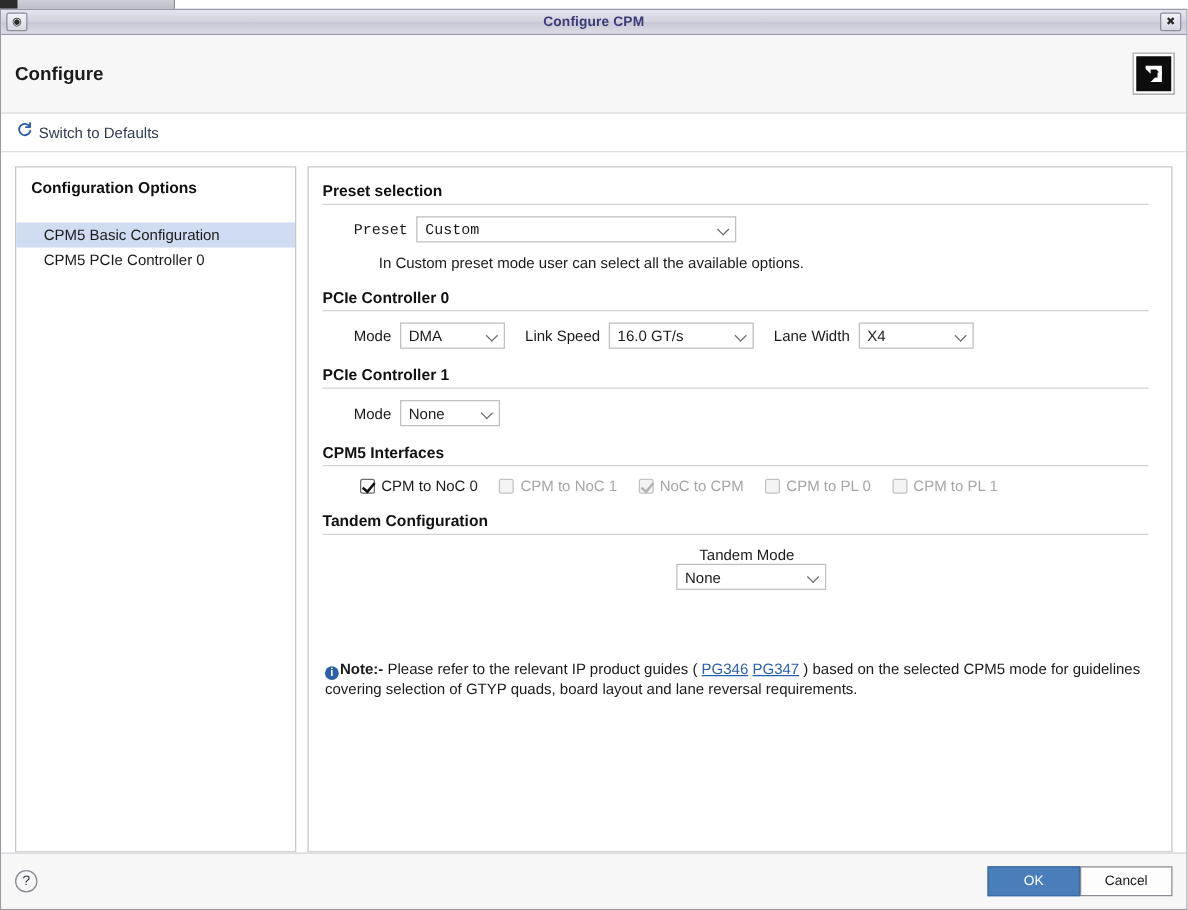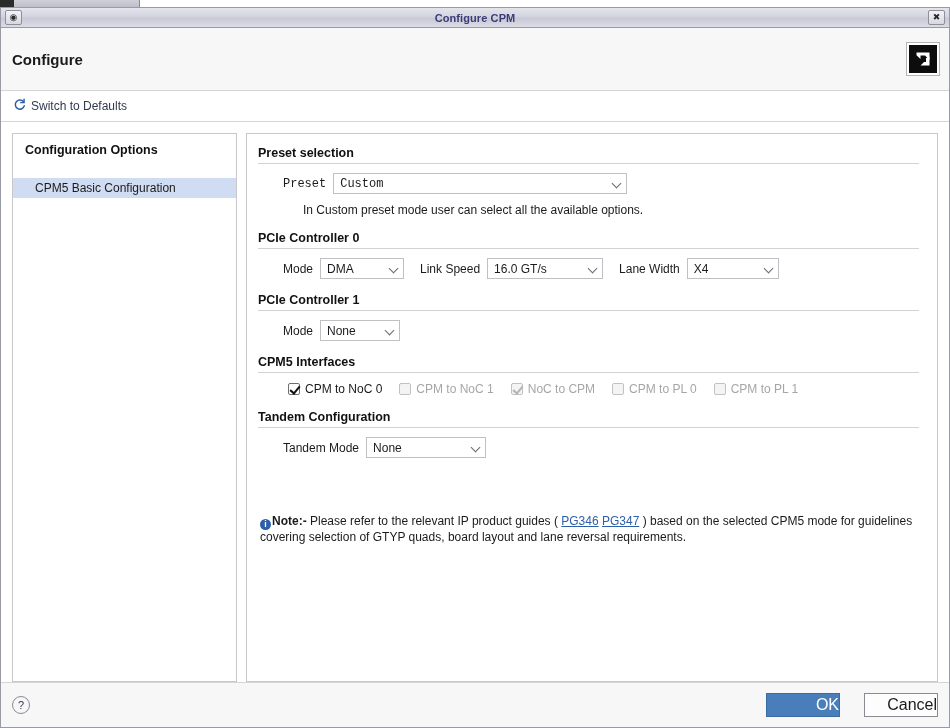--- a/index.html
+++ b/index.html
@@ -161,21 +161,21 @@
     font-size: 12px; color: #1b1b1b;
     white-space: nowrap;
   }
   .select .chev {
     position: absolute; right: 6px; top: 50%;
     width: 7px; height: 7px; margin-top: -4px;
     border-left: 1.6px solid #6a6a70;
     border-bottom: 1.6px solid #6a6a70;
     transform: rotate(-45deg);
   }
-  .sel-preset { width: 294px; }
+  .sel-preset { width: 256px; }
   .sel-mode0  { width: 84px; }
   .sel-speed  { width: 116px; }
   .sel-lane   { width: 92px; }
   .sel-mode1  { width: 80px; }
   .sel-tandem { width: 120px; }
 
   .helper-text {
     font-size: 12px; color: #1b1b1b;
     margin-top: 9px; margin-left: 45px;
   }
@@ -251,24 +251,24 @@
   #help-button {
     width: 18px; height: 18px; border-radius: 50%;
     border: 1px solid #8a8a92;
     background: #f7f7f8;
     color: #2f3a4f; font-size: 11px;
     display: flex; align-items: center; justify-content: center;
   }
   #footer-spacer { flex: 1 1 auto; }
   .btn {
     height: 24px; min-width: 74px;
-    font-size: 16px;
-    display: flex; align-items: center; justify-content: flex-end;
+    font-size: 11px;
+    display: flex; align-items: center; justify-content: center;
     border: 1px solid #8a8a92;
-    margin-left: 24px;
+    margin-left: 0;
   }
   #ok-button {
     background: #4a7ebb; border-color: #3c6ba3; color: #ffffff;
   }
   #cancel-button {
     background: #fdfdfd; color: #1b1b1b;
   }
 </style>
 </head>
 <body>
@@ -313,20 +313,23 @@
     </div>
   </div>
 
   <div id="body-region">
 
     <div id="sidebar">
       <div id="sidebar-heading">Configuration Options</div>
       <div class="sidebar-item selected">
         <span>CPM5 Basic Configuration</span>
       </div>
+      <div class="sidebar-item">
+        <span>CPM5 PCIe Controller 0</span>
+      </div>
     </div>
 
     <div id="main-panel">
 
       <div class="group">
         <div class="group-head">Preset selection</div>
         <div class="group-rule"></div>
         <div class="row" style="padding-left:25px;font-family:Liberation Mono, monospace;">
           <span class="fld-label">Preset</span>
           <div class="select sel-preset">
@@ -396,21 +399,21 @@
             <span class="cbx"></span>
             <span>CPM to PL 1</span>
           </div>
         </div>
 
       </div>
 
       <div class="group">
         <div class="group-head">Tandem Configuration</div>
         <div class="group-rule"></div>
-        <div class="row" style="padding-left:25px;">
+        <div class="row" style="padding-left:25px;flex-direction:column;">
           <span class="fld-label">Tandem Mode</span>
           <div class="select sel-tandem">
             <span>None</span>
             <span class="chev"></span>
           </div>
         </div>
       </div>
 
       <div id="note-block">
         <span id="note-icon">i</span><span class="note-strong">Note:-</span><span> Please refer to the relevant IP product guides ( </span><span class="note-link">PG346</span><span> </span><span class="note-link">PG347</span><span> ) based on the selected CPM5 mode for guidelines covering selection of GTYP quads, board layout and lane reversal requirements.</span>

